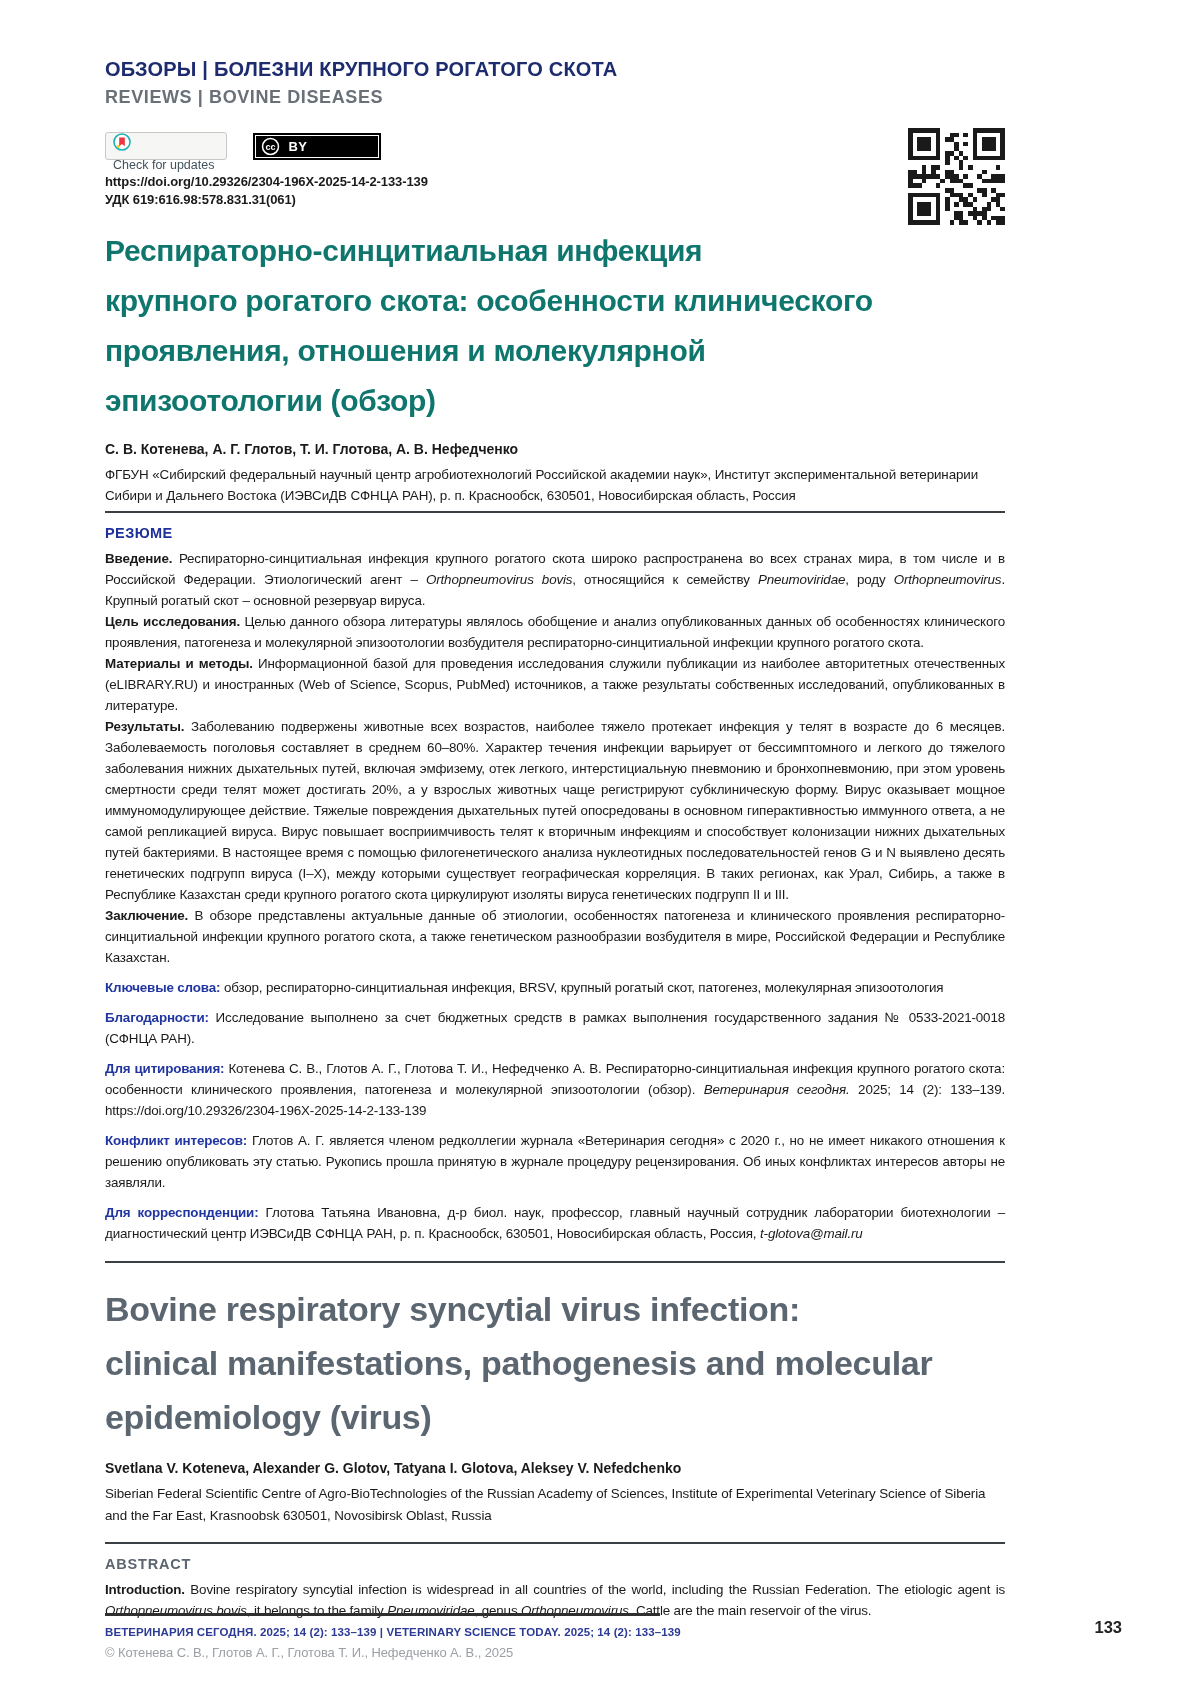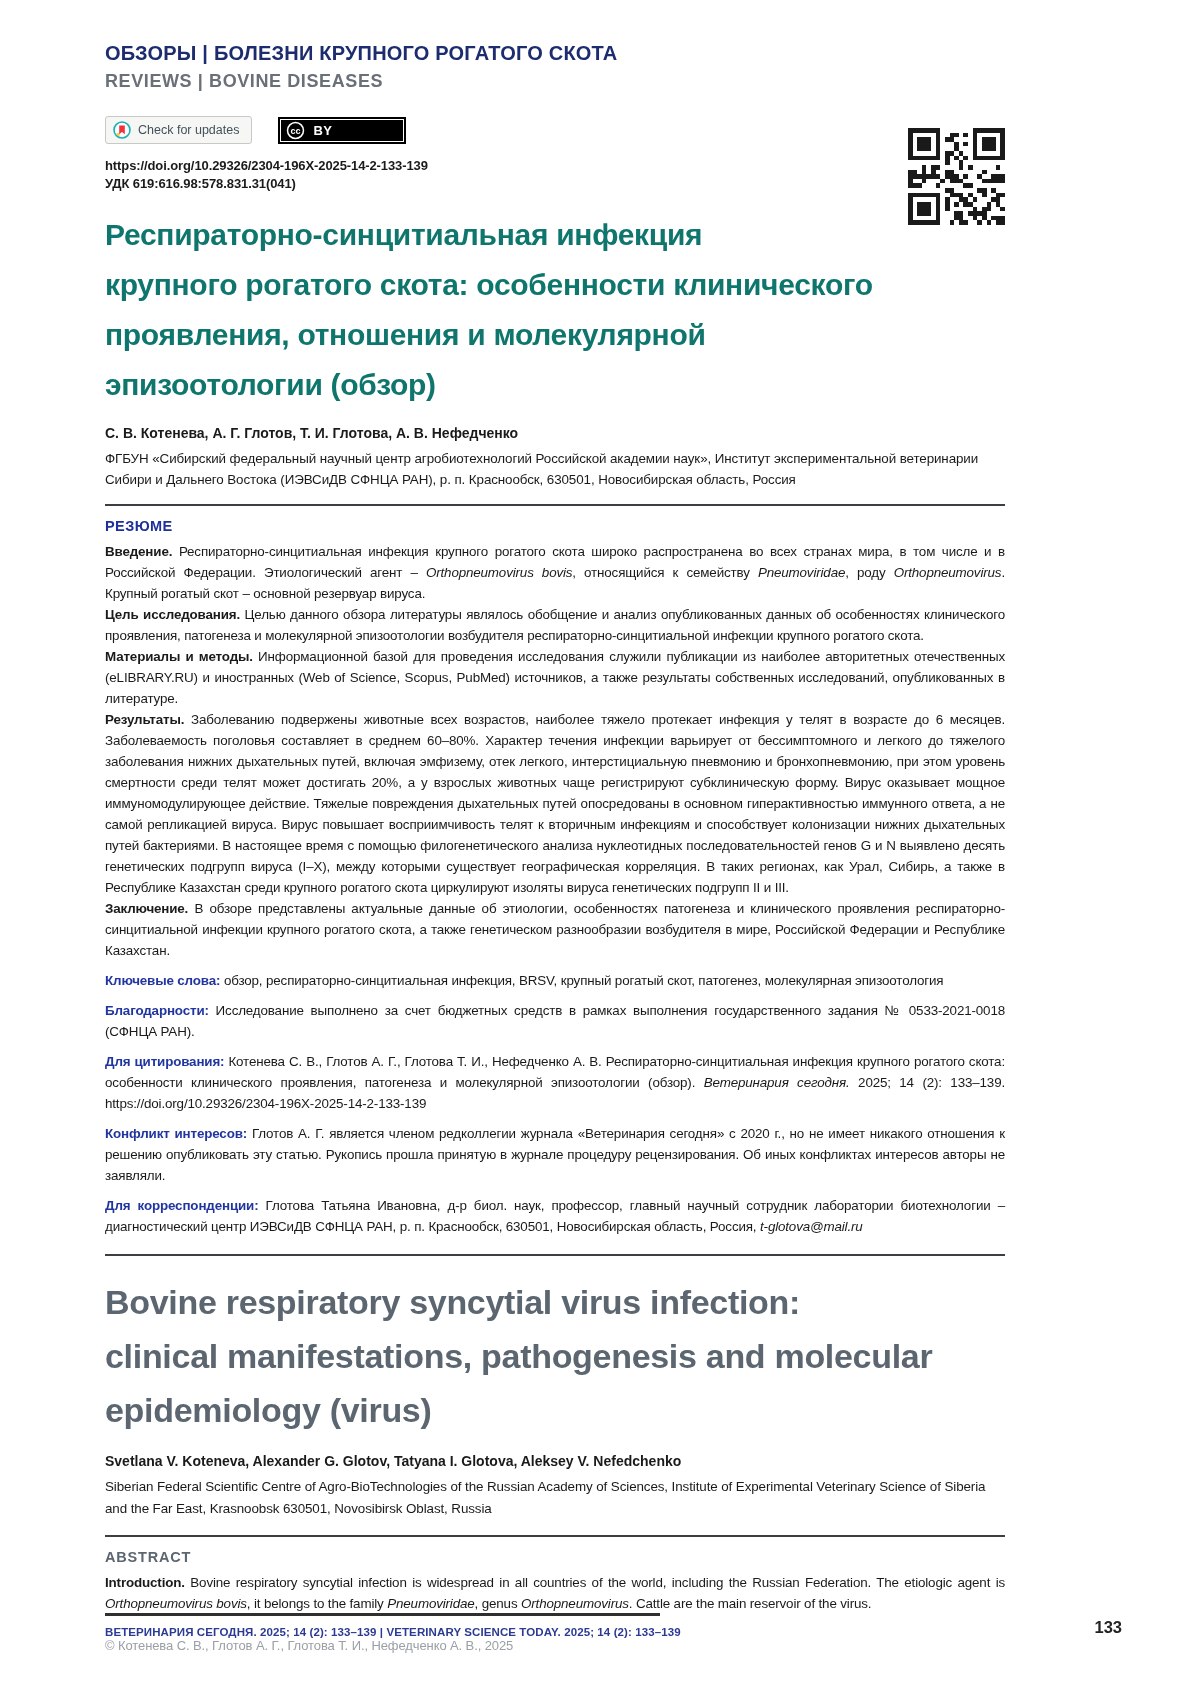--- a/index.html
+++ b/index.html
@@ -1,49 +1,49 @@
 <!DOCTYPE html>
 <html lang="ru"><head>
 <meta charset="utf-8">
 <style>
   html,body{margin:0;padding:0;background:#ffffff;}
   body{
     width:1200px;height:1697px;position:relative;overflow:hidden;
     font-family:"Liberation Sans","DejaVu Sans",sans-serif;
     color:#1a1a1a;-webkit-font-smoothing:antialiased;
   }
-  .content{width:900px;margin-left:105px;padding-top:40px;}
+  .content{width:900px;margin-left:105px;padding-top:56px;}
 
   
   .section-ru{color:#1d2b6f;font-size:20px;font-weight:700;letter-spacing:.2px;line-height:26px;}
   .section-en{color:#697077;font-size:18px;font-weight:700;letter-spacing:.6px;line-height:24px;margin-top:3px;margin-bottom:23px;}
 
   .badges{display:flex;align-items:center;gap:26px;height:28px;margin-bottom:13px;}
   .check-badge{
-    display:inline-flex;align-items:center;gap:7px;height:26px;padding:0 12px 0 7px;
-    background:#f6f6f4;border:1px solid #c8c8c4;border-radius:3px;
+    display:inline-flex;align-items:flex-start;gap:7px;height:26px;padding:0 12px 0 7px;
+    background:#f6f6f4;border:1px solid #c8c8c4;border-radius:3px;flex-direction:column;
   }
   .check-badge .lbl{font-size:12.5px;color:#41525c;font-weight:500;}
   .cc-badge{
     position:relative;display:inline-flex;align-items:center;gap:8px;height:27px;width:128px;
     background:#000;padding-left:8px;box-sizing:border-box;
   }
   .cc-badge::after{content:"";position:absolute;inset:2px;border:1px solid #fff;pointer-events:none;}
   .cc-badge .by{color:#fff;font-weight:700;font-size:13px;letter-spacing:.5px;}
 
   .doi-line,.udc-line{font-size:13px;font-weight:600;line-height:18px;letter-spacing:-.1px;}
   .doi-udc{margin-bottom:17px;}
 
   
   .qr{position:absolute;left:908px;top:128px;width:97px;height:97px;}
 
   
   .title-ru{color:#0f766e;font-size:30px;font-weight:700;line-height:50px;letter-spacing:-.3px;margin:0 0 13px 0;}
   .authors{font-size:14px;font-weight:700;line-height:20px;margin-bottom:5px;}
-  .affiliation{font-size:13.4px;line-height:21px;margin-bottom:14px;letter-spacing:-.1px;}
+  .affiliation{font-size:13.4px;line-height:21px;margin-bottom:5px;letter-spacing:-.1px;}
 
   .rule{border:0;height:2px;background:#3a3f44;margin:0;}
   .rule.mb{margin-bottom:12px;}
 
   .block-heading{font-size:14.5px;font-weight:700;letter-spacing:.4px;margin:14px 0 7px 0;}
   .block-heading.ru{color:#1e309b;}
   .block-heading.en{color:#5c6670;letter-spacing:.8px;}
 
   .paragraphs p{margin:0;font-size:13.4px;line-height:21px;text-align:justify;letter-spacing:-.15px;}
   .paragraphs.meta p{margin-top:9px;text-align:justify;}
@@ -93,21 +93,21 @@
           <circle cx="10" cy="10" r="8.4" fill="#000" stroke="#fff" stroke-width="1.6"></circle>
           <text x="10" y="13.4" text-anchor="middle" font-family="'Liberation Sans',sans-serif" font-size="9.5" font-weight="bold" fill="#fff">cc</text>
         </svg>
       </span>
       <span class="by">BY</span>
     </span>
   </div>
 
   <div class="doi-udc">
     <div class="doi-line">https://doi.org/10.29326/2304-196X-2025-14-2-133-139</div>
-    <div class="udc-line">УДК 619:616.98:578.831.31(041)</div>
+    <div class="udc-line">УДК 619:616.98:578.831.31(061)</div>
   </div>
 
   <h1 class="title-ru">
       <div>Респираторно-синцитиальная инфекция</div>
       <div>крупного рогатого скота: особенности клинического</div>
       <div>проявления, отношения и молекулярной</div>
       <div>эпизоотологии (обзор)</div>
     </h1>
 
   <div class="authors">С. В. Котенева, А. Г. Глотов, Т. И. Глотова, А. В. Нефедченко</div>

